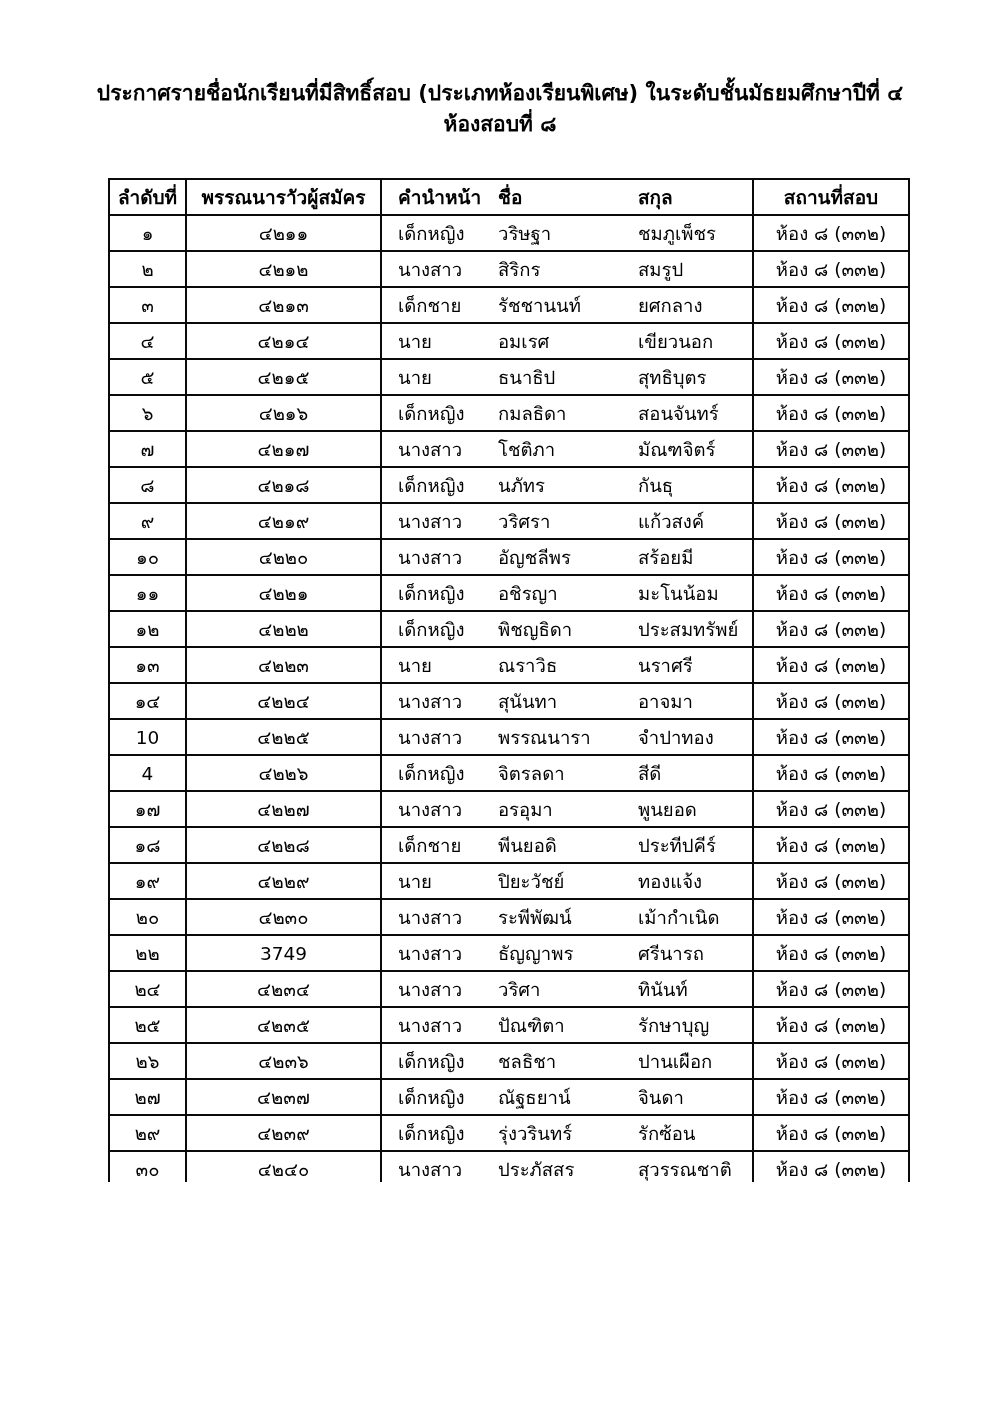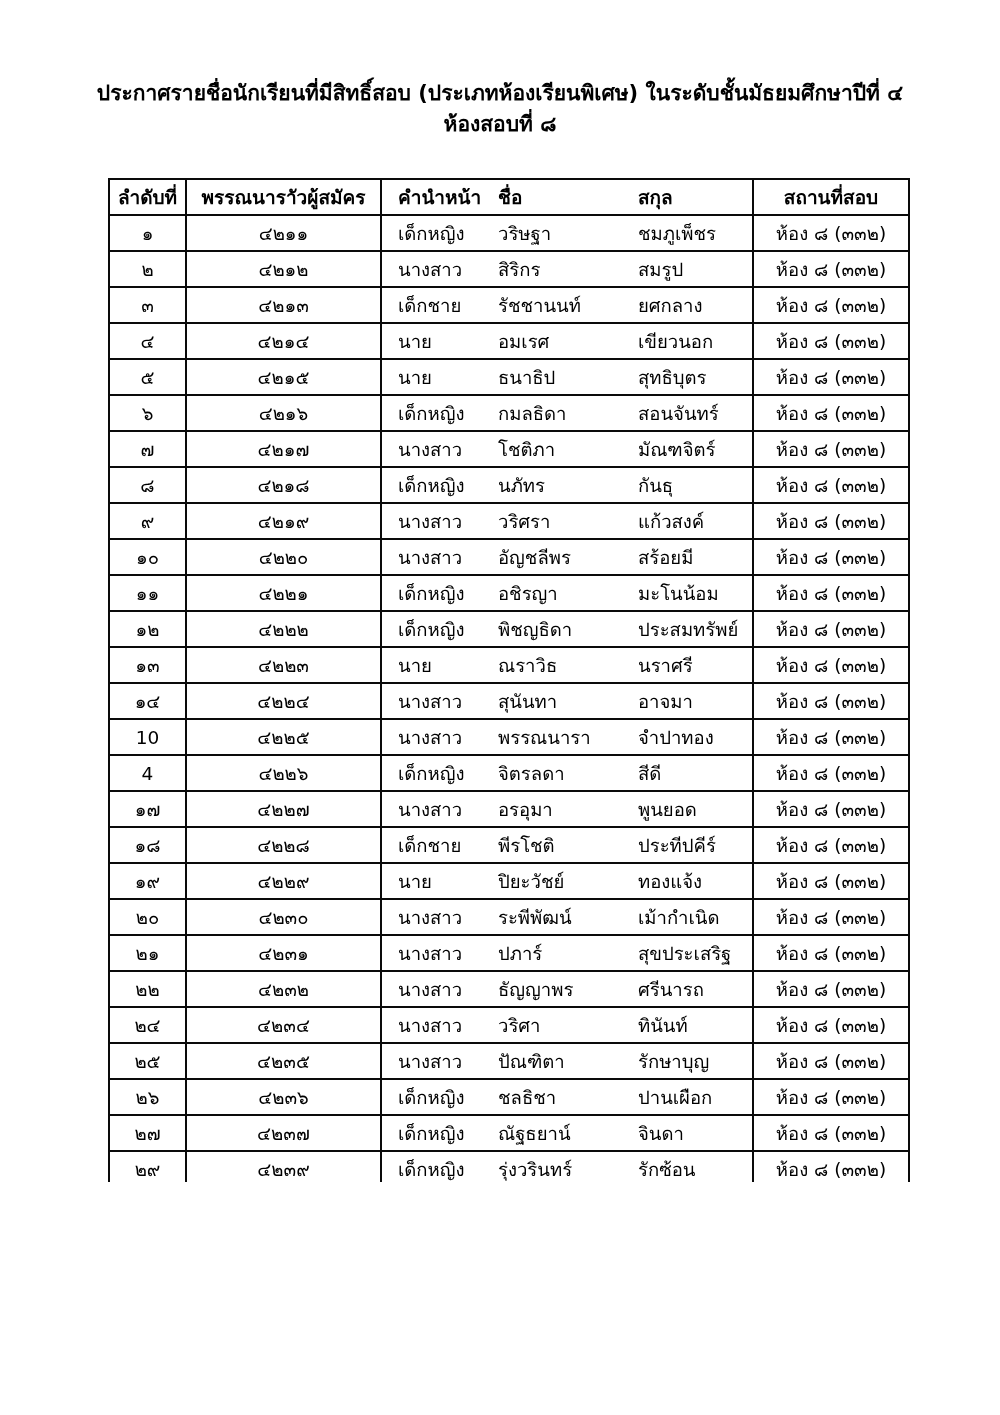--- a/index.html
+++ b/index.html
@@ -319,21 +319,21 @@
           </td>
           <td class="center loc">ห้อง ๘ (๓๓๒)</td>
         </tr>
 
         <tr>
           <td class="center">๑๘</td>
           <td class="center">๔๒๒๘</td>
           <td class="namecell">
             <span class="inner">
               <span class="c1">เด็กชาย</span>
-              <span class="c2">พีรโชติ</span>
+              <span class="c2">พีนยอดิ</span>
               <span class="c3">ประทีปคีร์</span>
             </span>
           </td>
           <td class="center loc">ห้อง ๘ (๓๓๒)</td>
         </tr>
 
         <tr>
           <td class="center">๑๙</td>
           <td class="center">๔๒๒๙</td>
           <td class="namecell">
@@ -352,36 +352,24 @@
           <td class="namecell">
             <span class="inner">
               <span class="c1">นางสาว</span>
               <span class="c2">ระพีพัฒน์</span>
               <span class="c3">เม้ากำเนิด</span>
             </span>
           </td>
           <td class="center loc">ห้อง ๘ (๓๓๒)</td>
         </tr>
 
-        <tr>
-          <td class="center">๒๑</td>
-          <td class="center">๔๒๓๑</td>
-          <td class="namecell">
-            <span class="inner">
-              <span class="c1">นางสาว</span>
-              <span class="c2">ปภาร์</span>
-              <span class="c3">สุขประเสริฐ</span>
-            </span>
-          </td>
-          <td class="center loc">ห้อง ๘ (๓๓๒)</td>
-        </tr>
 
         <tr>
           <td class="center">๒๒</td>
-          <td class="center">๔๒๓๒</td>
+          <td class="center">3749</td>
           <td class="namecell">
             <span class="inner">
               <span class="c1">นางสาว</span>
               <span class="c2">ธัญญาพร</span>
               <span class="c3">ศรีนารถ</span>
             </span>
           </td>
           <td class="center loc">ห้อง ๘ (๓๓๒)</td>
         </tr>
 

